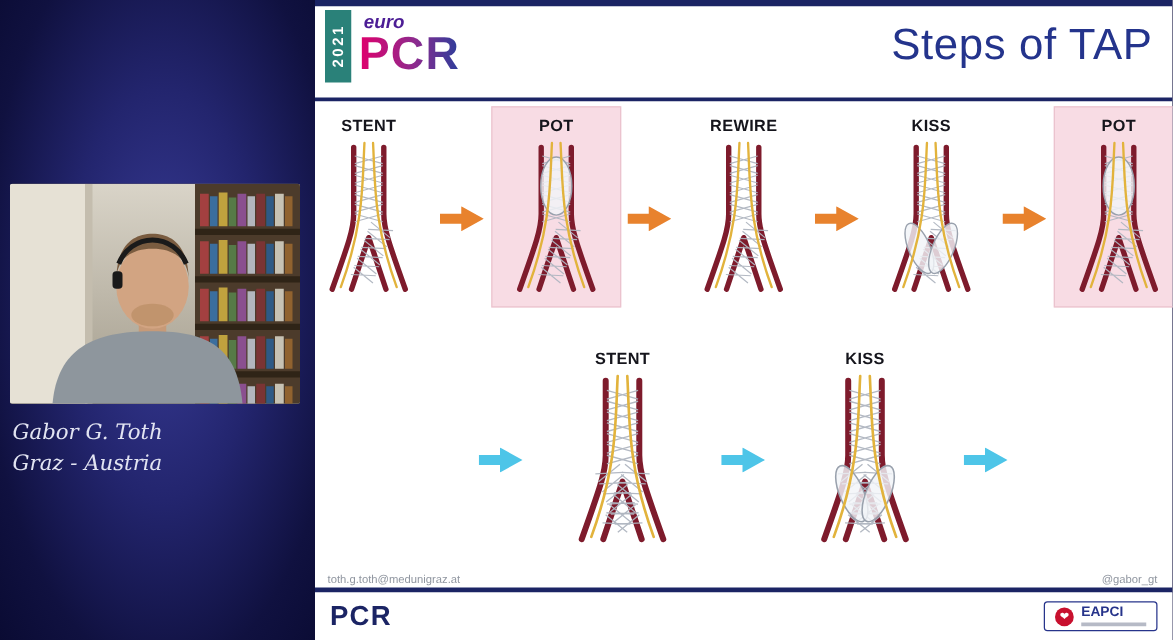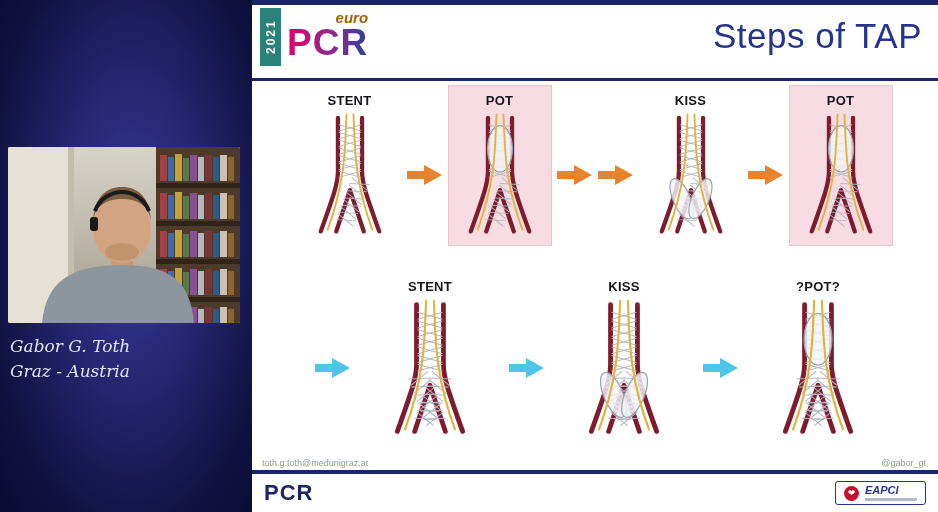--- a/index.html
+++ b/index.html
@@ -20,22 +20,22 @@
   
   .slide { position:absolute; left:252px; top:0; width:686px; height:512px;
     background:#ffffff; border-top:5px solid var(--navy,#1B2464); }
 
   .slide-header { position:absolute; top:0; left:0; right:0; height:73px; }
   .logo { position:absolute; left:8px; top:3px; display:flex; align-items:flex-start; gap:6px; }
   .logo-year { width:21px; height:58px; background:var(--teal,#2A8179); color:#fff;
     writing-mode:vertical-rl; transform:rotate(180deg);
     display:flex; align-items:center; justify-content:center;
     font-size:12px; font-weight:bold; letter-spacing:2px; }
-  .logo-euro { font-style:italic; font-size:15px; color:#a16207; font-weight:bold;
-    margin-left:4px; line-height:1; padding-top:2px;text-align:right; }
+  .logo-euro { font-style:italic; font-size:15px; color:#4c1d95; font-weight:bold;
+    margin-left:4px; line-height:1; padding-top:2px; }
   .logo-pcr { font-size:37px; font-weight:800; line-height:0.95; letter-spacing:1px;
     background:linear-gradient(90deg,#E0006C 0%,#8E2A8E 55%,#2B3E9B 100%);
     -webkit-background-clip:text; background-clip:text; color:transparent; }
   .slide-title { position:absolute; right:16px; top:11px; font-size:35px;
     color:var(--title,#24348C); letter-spacing:0.5px; font-weight:500; }
   .header-rule { position:absolute; top:73px; left:0; right:0; height:3px;
     background:var(--navy,#1B2464); }
 
   
   .slide-content { position:absolute; top:78px; left:0; right:0; bottom:62px; }
@@ -63,21 +63,21 @@
   .bottom-rule { position:absolute; bottom:38px; left:0; right:0; height:4px;
     background:var(--navy,#1B2464); }
   .bottom-bar { position:absolute; bottom:0; left:0; right:0; height:38px;
     background:#ffffff; display:flex; align-items:center;
     justify-content:space-between; padding:0 12px; }
   .pcr-bottom { font-size:22px; font-weight:800; color:var(--navy,#1B2464); letter-spacing:1px; }
   .eapci-badge { display:flex; align-items:center; gap:6px;
     border:1.5px solid #27348B; border-radius:3px; padding:3px 8px; background:#fff; }
   .eapci-heart { width:15px; height:15px; border-radius:50%; background:#C8102E;
     color:#fff; font-size:9px; line-height:15px; text-align:center; }
-  .eapci-text { display:flex; flex-direction:column; gap:2px;font-style:italic; }
+  .eapci-text { display:flex; flex-direction:column; gap:2px; }
   .eapci-name { font-size:11px; font-weight:bold; color:#27348B; line-height:1; }
   .eapci-sub { width:52px; height:3px; background:#b6bac6; }
 </style>
 </head>
 <body>
 
 <div class="app">
 
   <div class="speaker-panel">
     <div class="webcam">
@@ -178,20 +178,36 @@
                 </g>
                 <ellipse cx="50" cy="44" rx="14.5" ry="27" class="balloon"></ellipse>
     <path d="M46,4 C44,40 46,78 24,138" class="wire"></path>
     <path d="M54,4 C56,40 54,78 76,138" class="wire"></path>
   </svg>
             </div>
     </div>
           <svg class="arrow" style="margin-top:80px" width="36" height="20" viewBox="0 0 36 20">
             <path d="M0,6 L17,6 L17,0 L35,10 L17,20 L17,14 L0,14 Z" fill="#E8822D"></path>
           </svg>
+          <div class="step">
+      <div class="step-label">REWIRE</div>
+      <div class="fig" style="width:86px;height:129px">
+              <svg viewBox="0 0 100 150">
+    <path d="M36,8 L36,70 C36,84 31,98 16,140" class="wall"></path>
+    <path d="M64,8 L64,70 C64,84 69,98 84,140" class="wall"></path>
+    <path d="M34,140 L50,92 L66,140" class="wall"></path>
+    <path d="M37 16 L63 23.2 M63 16 L37 23.2 M37 25 L63 32.2 M63 25 L37 32.2 M37 34 L63 41.2 M63 34 L37 41.2 M37 43 L63 50.2 M63 43 L37 50.2 M37 52 L63 59.2 M63 52 L37 59.2 M37 61 L63 68.2 M63 61 L37 68.2 M37 70 L63 77.2 M63 70 L37 77.2 " class="mesh"></path>
+                <g transform="rotate(21 64 80)">
+                  <path d="M52 82 L74 89.2 M74 82 L52 89.2 M52 91 L74 98.2 M74 91 L52 98.2 M52 100 L74 107.2 M74 100 L52 107.2 M52 109 L74 116.2 M74 109 L52 116.2 M52 118 L74 125.2 M74 118 L52 125.2 M52 127 L74 134.2 M74 127 L52 134.2 " class="mesh"></path>
+                </g>
+    <path d="M46,4 C44,40 46,78 24,138" class="wire"></path>
+    <path d="M54,4 C56,40 54,78 76,138" class="wire"></path>
+  </svg>
+            </div>
+    </div>
           <svg class="arrow" style="margin-top:80px" width="36" height="20" viewBox="0 0 36 20">
             <path d="M0,6 L17,6 L17,0 L35,10 L17,20 L17,14 L0,14 Z" fill="#E8822D"></path>
           </svg>
           <div class="step">
       <div class="step-label">KISS</div>
       <div class="fig" style="width:86px;height:129px">
               <svg viewBox="0 0 100 150">
     <path d="M36,8 L36,70 C36,84 31,98 16,140" class="wall"></path>
     <path d="M64,8 L64,70 C64,84 69,98 84,140" class="wall"></path>
     <path d="M34,140 L50,92 L66,140" class="wall"></path>
@@ -278,40 +294,20 @@
                   <ellipse cx="61" cy="102" rx="10" ry="25" class="balloon"></ellipse>
                 </g>
     <path d="M46,4 C44,40 46,78 24,138" class="wire"></path>
     <path d="M54,4 C56,40 54,78 76,138" class="wire"></path>
   </svg>
             </div>
     </div>
           <svg class="arrow" style="margin-top:87px" width="36" height="20" viewBox="0 0 36 20">
             <path d="M0,6 L17,6 L17,0 L35,10 L17,20 L17,14 L0,14 Z" fill="#4EC5E8"></path>
           </svg>
-          <div class="step">
-      <div class="step-label">?POT?</div>
-      <div class="fig" style="width:96px;height:144px">
-              <svg viewBox="0 0 100 150">
-    <path d="M36,8 L36,70 C36,84 31,98 16,140" class="wall"></path>
-    <path d="M64,8 L64,70 C64,84 69,98 84,140" class="wall"></path>
-    <path d="M34,140 L50,92 L66,140" class="wall"></path>
-    <path d="M37 16 L63 23.2 M63 16 L37 23.2 M37 25 L63 32.2 M63 25 L37 32.2 M37 34 L63 41.2 M63 34 L37 41.2 M37 43 L63 50.2 M63 43 L37 50.2 M37 52 L63 59.2 M63 52 L37 59.2 M37 61 L63 68.2 M63 61 L37 68.2 M37 70 L63 77.2 M63 70 L37 77.2 " class="mesh"></path>
-                <g transform="rotate(21 64 80)">
-                  <path d="M52 82 L74 89.2 M74 82 L52 89.2 M52 91 L74 98.2 M74 91 L52 98.2 M52 100 L74 107.2 M74 100 L52 107.2 M52 109 L74 116.2 M74 109 L52 116.2 M52 118 L74 125.2 M74 118 L52 125.2 M52 127 L74 134.2 M74 127 L52 134.2 " class="mesh"></path>
-                </g>
-                <g transform="rotate(-21 36 80)">
-                  <path d="M26 82 L48 89.2 M48 82 L26 89.2 M26 91 L48 98.2 M48 91 L26 98.2 M26 100 L48 107.2 M48 100 L26 107.2 M26 109 L48 116.2 M48 109 L26 116.2 M26 118 L48 125.2 M48 118 L26 125.2 M26 127 L48 134.2 M48 127 L26 134.2 " class="mesh"></path>
-                </g>
-                <ellipse cx="50" cy="44" rx="14.5" ry="27" class="balloon"></ellipse>
-    <path d="M46,4 C44,40 46,78 24,138" class="wire"></path>
-    <path d="M54,4 C56,40 54,78 76,138" class="wire"></path>
-  </svg>
-            </div>
-    </div>
         </div>
     </div>
 
     <div class="footer-email">toth.g.toth@medunigraz.at</div>
     <div class="footer-handle">@gabor_gt</div>
     <div class="bottom-rule"></div>
     <div class="bottom-bar">
       <div class="pcr-bottom">PCR</div>
       <div class="eapci-badge">
         <div class="eapci-heart">❤</div>

